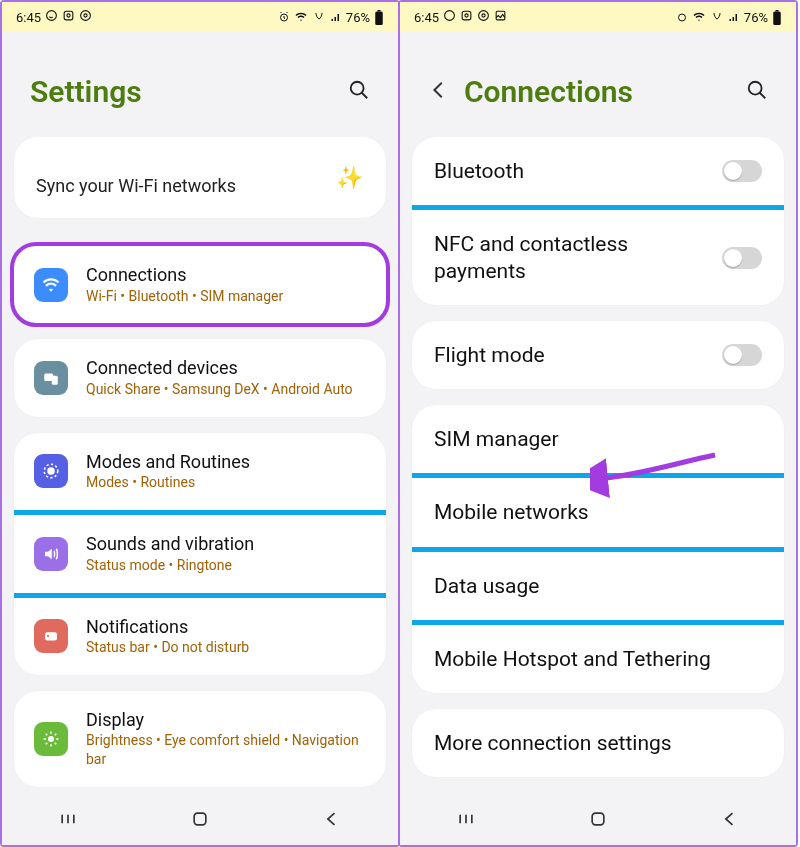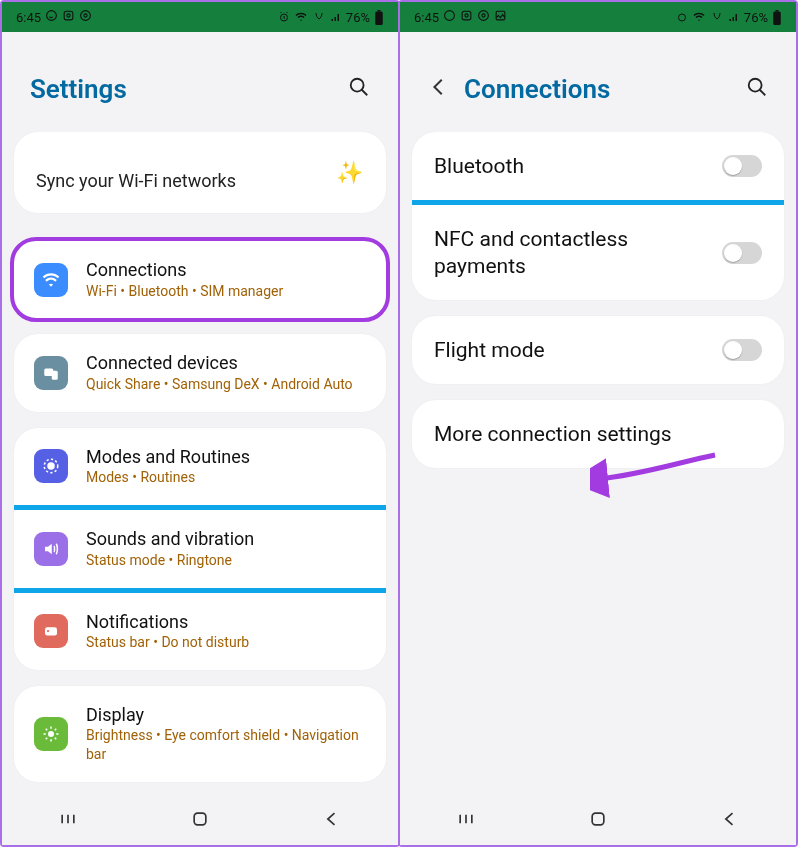--- a/index.html
+++ b/index.html
@@ -25,37 +25,37 @@
 
   
   .status {
     height: 30px;
     display: flex;
     justify-content: space-between;
     align-items: center;
     padding: 12px 14px;
     font-size: 13px;
     color: #111;
-    background: #15803d;
+    background: #fef9c3;
   }
   .status .left, .status .right { display: flex; align-items: center; gap: 4px; }
   .right svg { display:block; }
 
   
   .header {
     display: flex;
     align-items: center;
     padding: 42px 28px 28px 28px;
     gap: 14px;
   }
   .header .back { color:#444; }
   .header h1 {
-    font-size: 26px;
+    font-size: 30px;
     font-weight: 600;
-    color: #0369a1;
+    color: #4d7c0f;
     flex: 1;
   }
   .header .search { color:#1a1a1a; }
 
   
   .scroll { flex:1; overflow:hidden; padding: 0 12px; }
 
   .banner {
     background:#fff;
     border-radius: 24px;
@@ -403,20 +403,42 @@
 
     <div class="card">
       <div class="row slim">
         <div class="txt">
             <div class="title">Flight mode</div>
           </div>
         <div class="toggle"></div>
       </div>
     </div>
 
+    <div class="card">
+      <div class="row slim">
+        <div class="txt">
+            <div class="title">SIM manager</div>
+          </div>
+      </div>
+      <div class="row slim">
+        <div class="txt">
+            <div class="title">Mobile networks</div>
+          </div>
+      </div>
+      <div class="row slim">
+        <div class="txt">
+            <div class="title">Data usage</div>
+          </div>
+      </div>
+      <div class="row slim">
+        <div class="txt">
+            <div class="title">Mobile Hotspot and Tethering</div>
+          </div>
+      </div>
+    </div>
 
     <div class="card">
       <div class="row slim">
         <div class="txt">
             <div class="title">More connection settings</div>
           </div>
       </div>
     </div>
 
 

